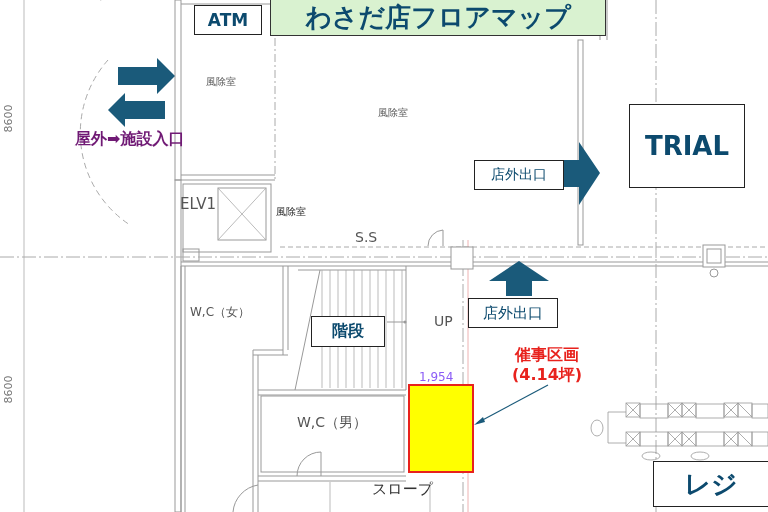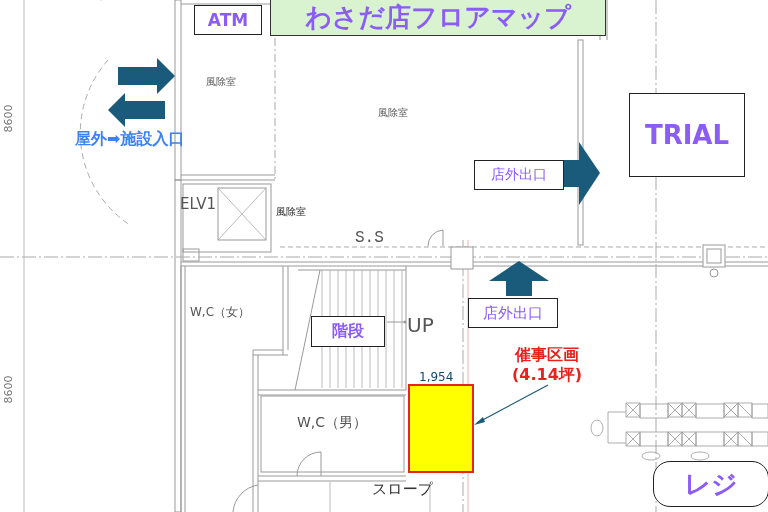--- a/index.html
+++ b/index.html
@@ -1,19 +1,19 @@
 <!DOCTYPE html>
 <html><head>
 <meta charset="utf-8">
 <style>
   html,body{margin:0;padding:0;background:#fff;}
   body{width:768px;height:512px;position:relative;overflow:hidden;font-family:"DejaVu Sans",sans-serif;}
   .abs{position:absolute;}
   svg.plan{position:absolute;left:0;top:0;}
-  .box{position:absolute;background:#fff;border:1.5px solid #222;display:flex;align-items:center;justify-content:center;color:#8b5cf6;font-weight:bold;}
+  .box{position:absolute;background:#fff;border:1.5px solid #222;display:flex;align-items:center;justify-content:center;color:#0c4a6e;font-weight:bold;}
   .lbl{position:absolute;color:#555;font-size:10px;white-space:nowrap;}
   .dim{position:absolute;color:#777;font-size:11px;transform:rotate(-90deg);transform-origin:center;}
 </style>
 </head>
 <body>
 
 <svg class="plan" width="768" height="512" viewBox="0 0 768 512">
 
   <path d="M108 60 A110 110 0 0 0 130 225" fill="none" stroke="#aaa" stroke-dasharray="6,4" stroke-width="1"></path>
   <path d="M100 0 A160 160 0 0 1 130 -5" fill="none" stroke="#aaa" stroke-dasharray="6,4" stroke-width="1"></path>
@@ -153,38 +153,38 @@
 
 <div class="box" style="left:194px;top:5px;width:66px;height:28px;font-size:17px;font-weight:bold;">ATM</div>
 
 <div class="dim" style="left:-6px;top:112px;">8600</div>
 <div class="dim" style="left:-6px;top:383px;">8600</div>
 
 <div class="lbl" style="left:206px;top:75px;">風除室</div>
 <div class="lbl" style="left:378px;top:106px;">風除室</div>
 <div class="lbl" style="left:276px;top:205px;color:#222;">風除室</div>
 <div class="lbl" style="left:180px;top:195px;font-size:15px;">ELV1</div>
-<div class="lbl" style="left:355px;top:229px;font-size:16px;font-family:Liberation Mono, monospace;">S.S</div>
+<div class="lbl" style="left:355px;top:229px;font-size:14px;">S.S</div>
 <div class="lbl" style="left:190px;top:304px;font-size:12px;">W,C（女）</div>
 <div class="lbl" style="left:297px;top:414px;font-size:14px;text-align:center;">W,C（男）</div>
 <div class="lbl" style="left:348px;top:480px;font-size:15px;color:#333;margin-left:24px;">スロープ</div>
-<div class="lbl" style="left:407px;top:313px;font-size:20px;">UP</div>
+<div class="lbl" style="left:407px;top:313px;font-size:14px;padding-left:27px;">UP</div>
 
-<div class="abs" style="left:75px;top:129px;font-size:16px;font-weight:bold;color:#3b82f6;white-space:nowrap;">屋外➡施設入口</div>
+<div class="abs" style="left:75px;top:129px;font-size:16px;font-weight:bold;color:#701a75;white-space:nowrap;">屋外➡施設入口</div>
 
-<div class="box" style="left:629px;top:93px;width:114px;height:82px;flex-direction:column;font-size:26px;line-height:32px;">
+<div class="box" style="left:629px;top:104px;width:114px;height:82px;flex-direction:column;font-size:26px;line-height:32px;">
   <span>TRIAL</span>
 </div>
 
 <div class="box" style="left:474px;top:160px;width:88px;height:28px;font-size:14px;font-weight:normal;">店外出口</div>
 
 <div class="box" style="left:468px;top:298px;width:88px;height:28px;font-size:15px;font-weight:normal;">店外出口</div>
 
 <div class="box" style="left:311px;top:316px;width:72px;height:29px;font-size:16px;">階段</div>
 
-<div class="abs" style="left:419px;top:370px;font-size:12px;color:#0c4a6e;">1,954</div>
+<div class="abs" style="left:419px;top:370px;font-size:12px;color:#8b5cf6;">1,954</div>
 <div class="abs" style="left:512px;top:345px;color:#e8221d;font-size:16px;font-weight:bold;line-height:20px;text-align:center;">
   <div>催事区画</div>
   <div>(4.14坪)</div>
 </div>
 <div class="abs" style="left:409px;top:385px;width:64px;height:87px;"></div>
 
-<div class="box" style="left:653px;top:461px;width:114px;height:44px;font-size:26px;border-radius:17px;">レジ</div>
+<div class="box" style="left:653px;top:461px;width:114px;height:44px;font-size:26px;">レジ</div>
 
 </body></html>

